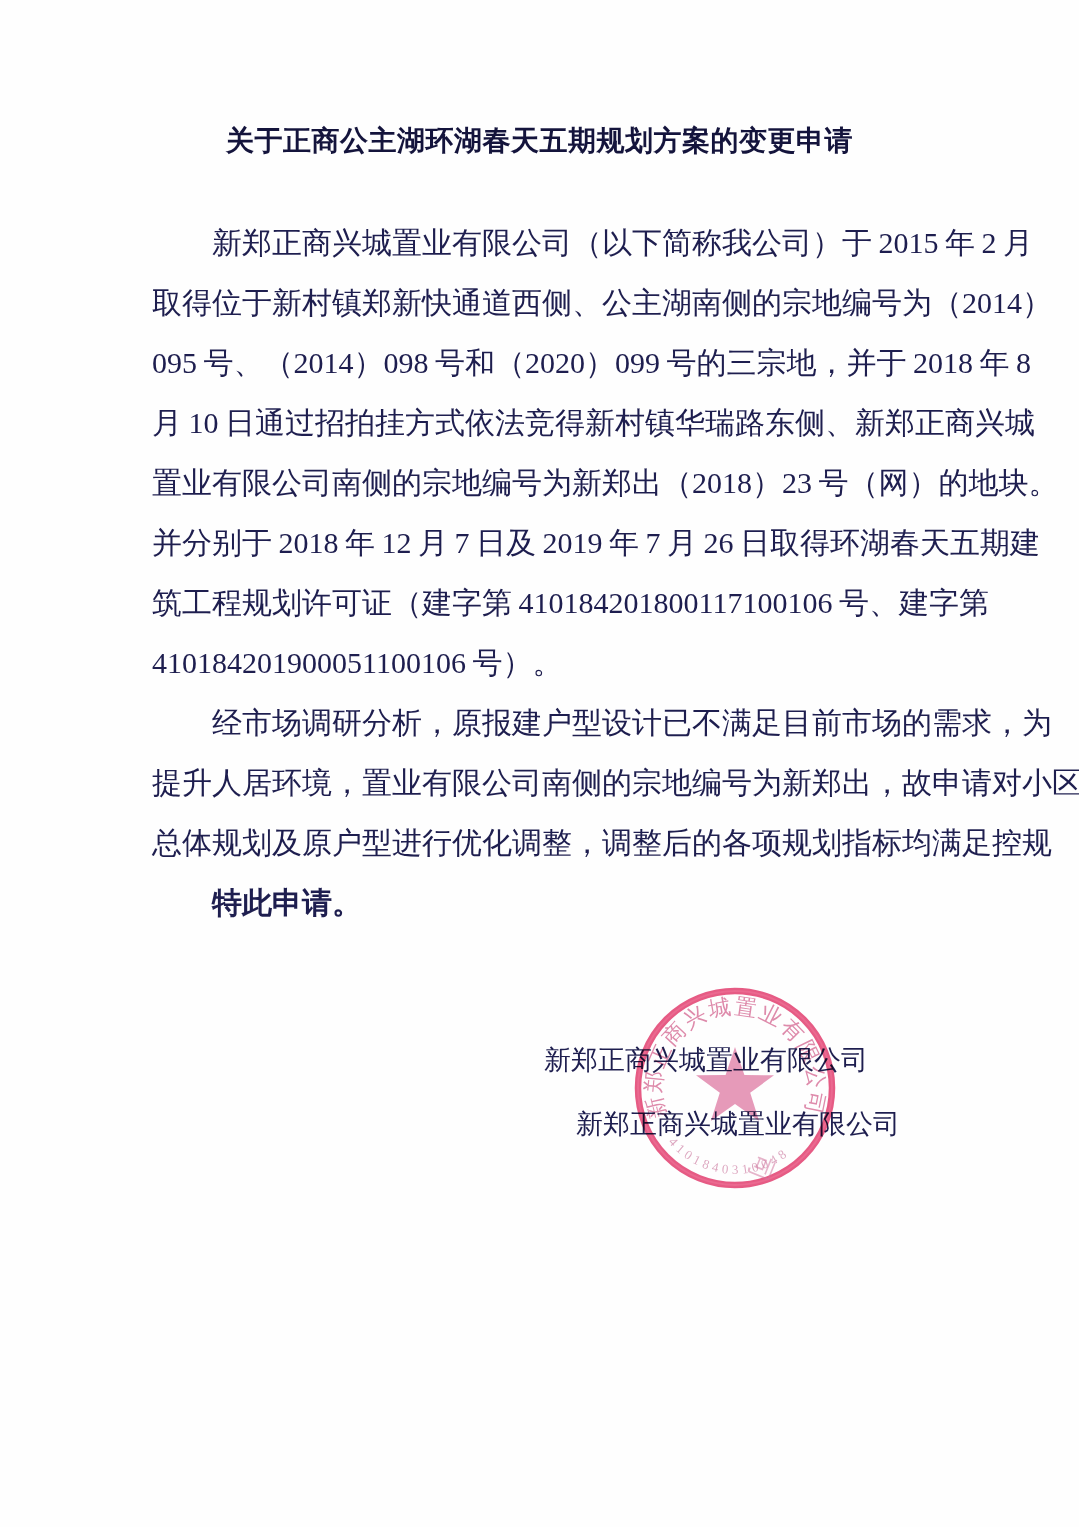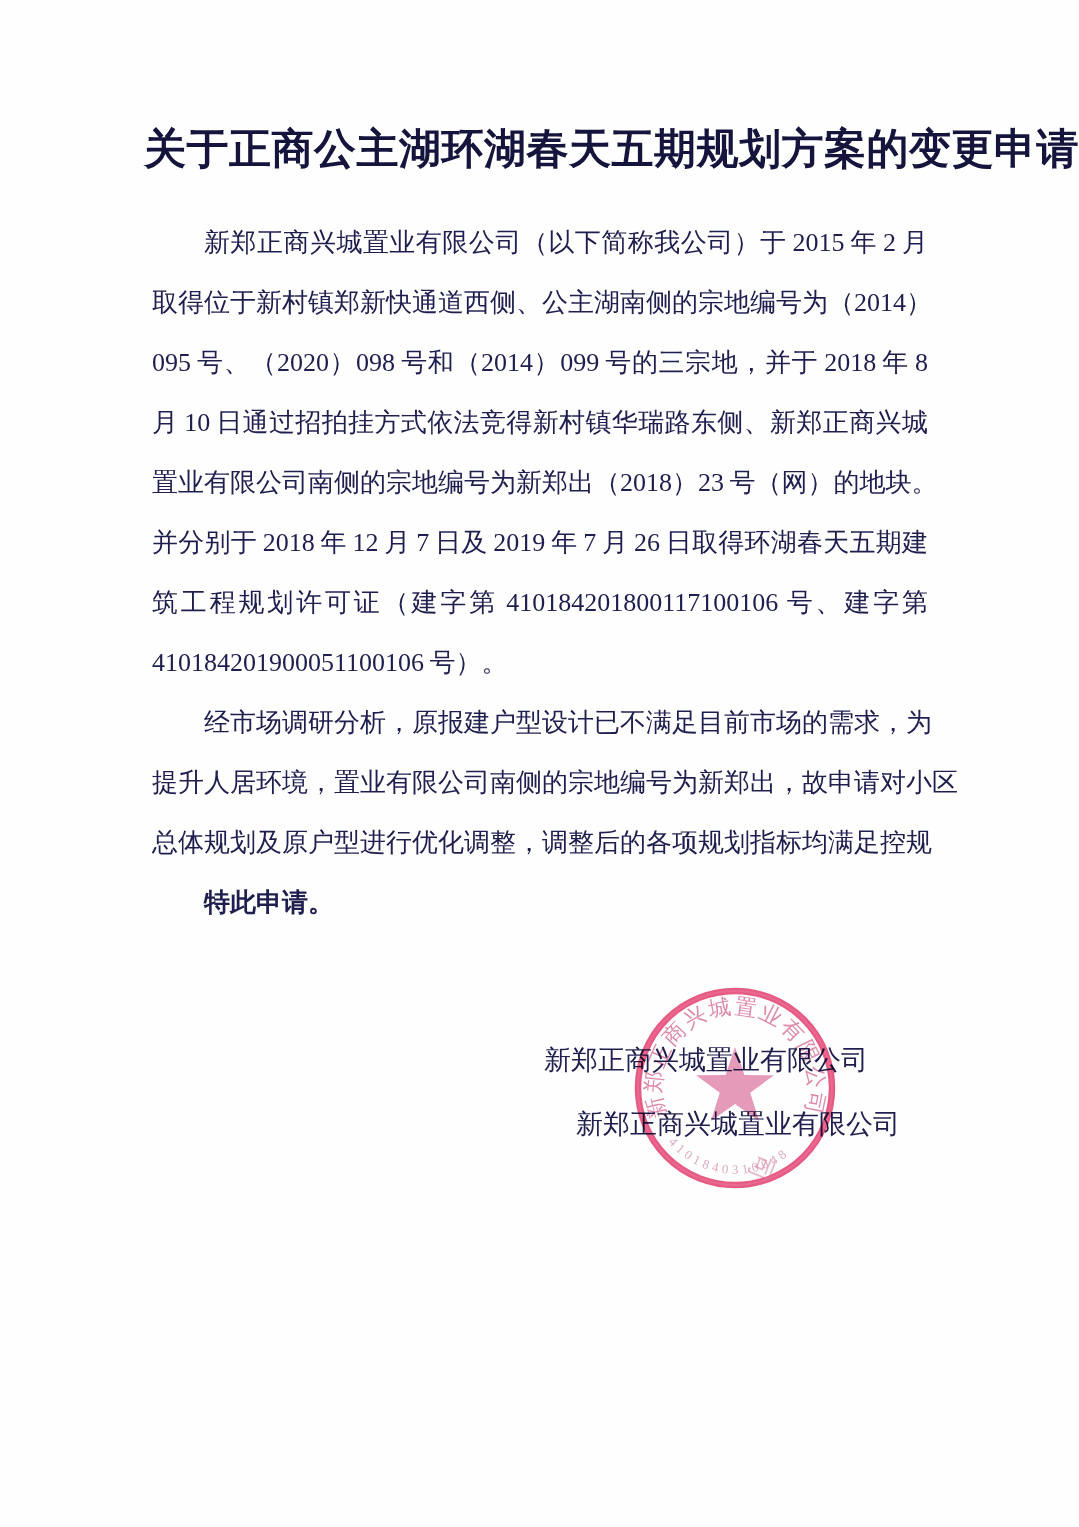--- a/index.html
+++ b/index.html
@@ -3,28 +3,28 @@
 <meta charset="utf-8">
 <style>
   html,body { margin:0; padding:0; background:#e9e9e9; }
   .page {
     position:relative; width:1079px; height:1527px;
     background:#fefefe; overflow:hidden; margin:0 auto;
     font-family:"Liberation Serif","DejaVu Serif",serif;
   }
   .doc-title {
     position:absolute; top:124px; left:0; width:100%;
-    text-align:right;
+    text-align:center;
     font-family:"Liberation Sans","DejaVu Sans",sans-serif;
-    font-weight:bold; font-size:42px; line-height:1.2;
+    font-weight:bold; font-size:28px; line-height:1.2;
     color:#14143c; letter-spacing:0.5px;
   }
   .doc-body {
     position:absolute; top:213px; left:152px; width:776px;
-    font-size:26px; line-height:60px; color:#1e1e4f;
+    font-size:30px; line-height:60px; color:#1e1e4f;
     word-spacing:-1px;
   }
   .doc-body .line {
     text-align:justify; text-align-last:justify;
     white-space:nowrap; overflow:visible;
   }
   .doc-body .line.last { text-align-last:auto; }
   .doc-body .line.indent { text-indent:2em; }
   .closing-line { margin-top:0px;font-weight:bold; }
   .sig-line {
@@ -42,21 +42,21 @@
 </head>
 <body>
 
 <div class="page">
 
   <div class="doc-title">关于正商公主湖环湖春天五期规划方案的变更申请</div>
 
   <div class="doc-body">
       <div class="line indent">新郑正商兴城置业有限公司（以下简称我公司）于 2015 年 2 月</div>
       <div class="line">取得位于新村镇郑新快通道西侧、公主湖南侧的宗地编号为（2014）</div>
-      <div class="line">095 号、（2020）098 号和（2014）099 号的三宗地，并于 2018 年 8</div>
+      <div class="line">095 号、（2014）098 号和（2020）099 号的三宗地，并于 2018 年 8</div>
       <div class="line">月 10 日通过招拍挂方式依法竞得新村镇华瑞路东侧、新郑正商兴城</div>
       <div class="line">置业有限公司南侧的宗地编号为新郑出（2018）23 号（网）的地块。</div>
       <div class="line">并分别于 2018 年 12 月 7 日及 2019 年 7 月 26 日取得环湖春天五期建</div>
       <div class="line">筑工程规划许可证（建字第 410184201800117100106 号、建字第</div>
       <div class="line last">410184201900051100106 号）。</div>
       <div class="line indent">经市场调研分析，原报建户型设计已不满足目前市场的需求，为</div>
       <div class="line">提升人居环境，置业有限公司南侧的宗地编号为新郑出，故申请对小区</div>
       <div class="line">总体规划及原户型进行优化调整，调整后的各项规划指标均满足控规</div>
       <div class="line indent last closing-line">特此申请。</div>
     </div>

